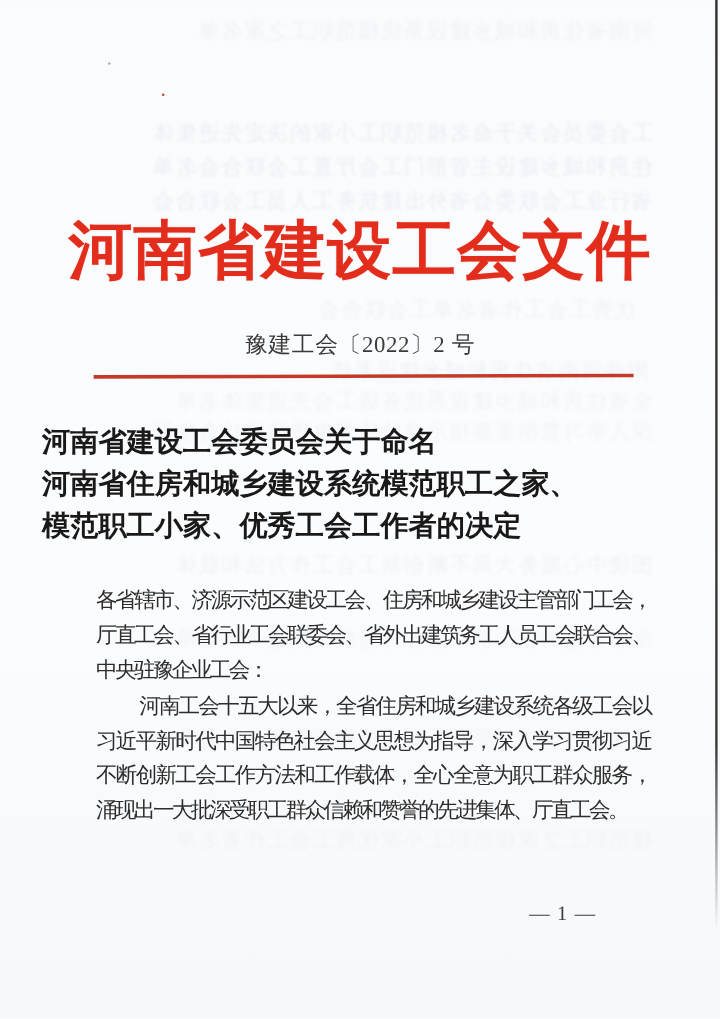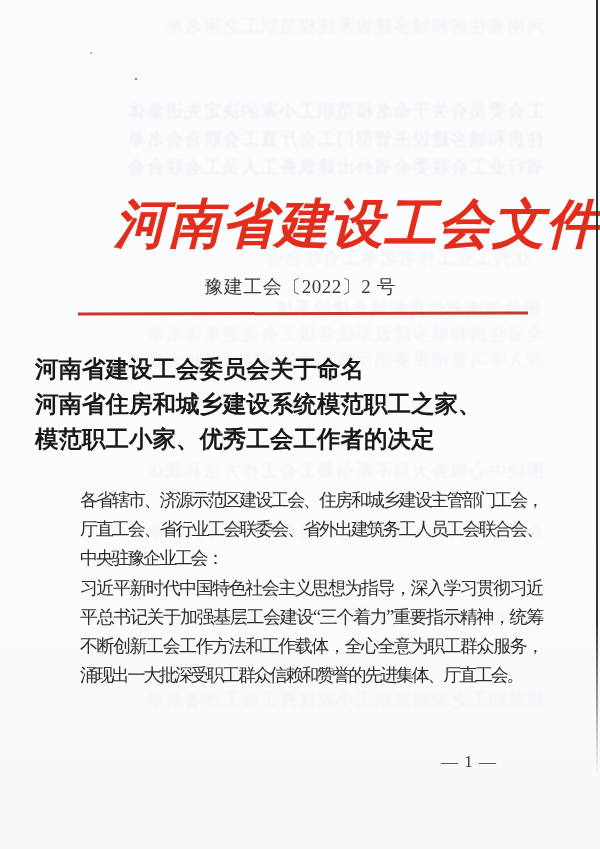--- a/index.html
+++ b/index.html
@@ -29,27 +29,26 @@
   .bt5{top:246px;left:150px;width:380px;opacity:.10;}
   .bt6{top:297px;left:170px;width:370px;opacity:.11;}
   .bt7{top:322px;}
   .bt8{top:348px;}
   .bt9{top:459px;opacity:.10;}
   .bt10{top:520px;opacity:.07;}
   .bt11{top:604px;opacity:.07;}
   .bt12{top:688px;opacity:.07;}
 
   .masthead{
-    position:absolute;top:189px;left:0;width:100%;
-    text-align:right;
+    position:absolute;top:174px;left:0;width:100%;
+    text-align:center;
     font-size:53px;font-weight:700;
     letter-spacing:1px;
     color:#e22d1c;
     text-shadow:0 0 1px rgba(226,45,28,.35);
-    font-style:italic;
   }
   .docnum{
     position:absolute;top:274px;left:0;width:100%;
     text-align:center;
     font-size:19px;color:#3a3a3a;letter-spacing:.5px;
   }
   .red-rule{
     position:absolute;top:312px;left:78px;
     width:450px;height:2.5px;
     background:#c33b28;
@@ -110,22 +109,22 @@
   <div class="doc-title">
     <div>河南省建设工会委员会关于命名</div>
     <div>河南省住房和城乡建设系统模范职工之家、</div>
     <div>模范职工小家、优秀工会工作者的决定</div>
   </div>
 
   <div class="body-text">
     <div class="bl jl">各省辖市、济源示范区建设工会、住房和城乡建设主管部门工会，</div>
     <div class="bl jl">厅直工会、省行业工会联委会、省外出建筑务工人员工会联合会、</div>
     <div class="bl ll">中央驻豫企业工会：</div>
+    <div class="bl jl indent">河南工会十五大以来，全省住房和城乡建设系统各级工会以</div>
     <div class="bl jl">习近平新时代中国特色社会主义思想为指导，深入学习贯彻习近</div>
-    <div class="bl jl">平总书记关于加强基层工会建设“三个着力”重要指示精神，统筹</div>
     <div class="bl jl">不断创新工会工作方法和工作载体，全心全意为职工群众服务，</div>
     <div class="bl ll">涌现出一大批深受职工群众信赖和赞誉的先进集体、厅直工会。</div>
   </div>
 
   <div class="pagenum">— 1 —</div>
 
   <div class="scan-edge"></div>
   <div class="speck red"></div>
   <div class="speck gray"></div>
 

